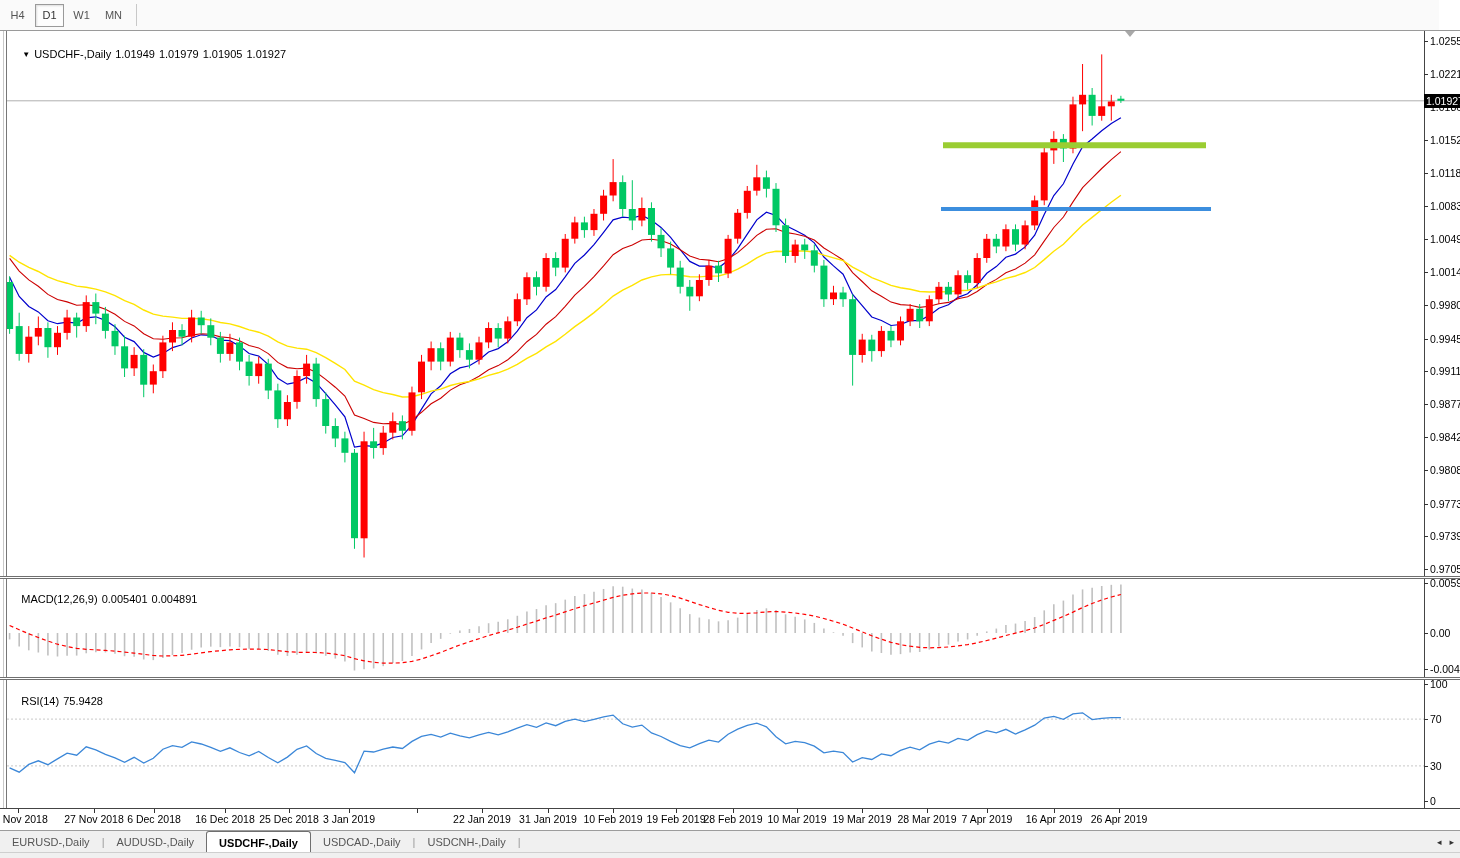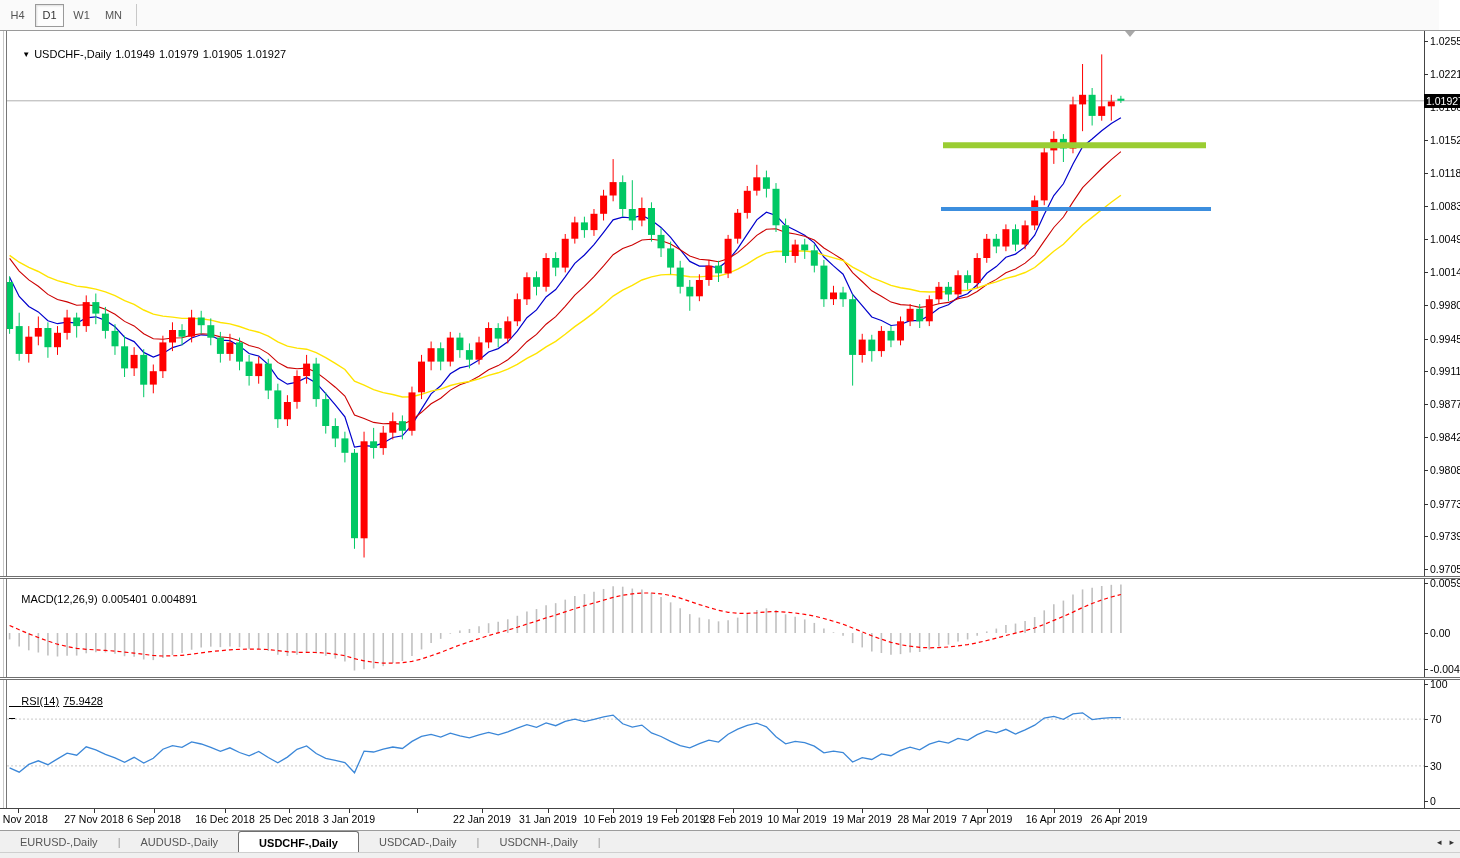--- a/index.html
+++ b/index.html
@@ -24,21 +24,21 @@
   
   .ax-label{position:absolute;left:1430px;font-size:10.5px;color:#000;height:12px;line-height:12px;}
   .ax-tick{position:absolute;left:1424px;width:4px;height:1px;background:#333;}
   .date-label{position:absolute;font-size:10.5px;color:#000;transform:translateX(-50%);white-space:nowrap;}
   .date-tick{position:absolute;width:1px;height:4px;background:#333;}
   .price-box{position:absolute;left:1424px;top:94px;width:36px;height:14px;background:#000;color:#fff;
              font-size:10.5px;line-height:14px;text-align:left;padding-left:2px;box-sizing:border-box;}
   
   .tabbar{position:absolute;left:0;top:830px;width:1460px;height:22px;background:#f0f0f0;
           border-top:1px solid #9c9c9c;display:flex;align-items:center;font-size:11px;color:#555;}
-  .tab{padding:0 20px;height:20px;display:flex;align-items:center;cursor:pointer;white-space:nowrap;}
+  .tab{padding:0 12px;height:20px;display:flex;align-items:center;cursor:pointer;white-space:nowrap;}
   .tab.active{background:#fff;border:1px solid #6f6f6f;border-bottom:1px solid #fff;border-radius:3px 3px 0 0;
               color:#000;font-weight:700;margin-top:1px;height:21px;}
   .tab-sep{color:#999;}
   .tab-arrows{margin-left:auto;margin-right:6px;display:flex;gap:8px;color:#333;font-size:9px;}
   .tab-arrows span{cursor:pointer;}
   .bottom-strip{position:absolute;left:0;top:852px;width:1460px;height:6px;background:#f0f0f0;border-top:1px solid #cfcfcf;}
   
   .shift-marker{position:absolute;top:31px;width:0;height:0;border-left:5px solid transparent;
                 border-right:5px solid transparent;border-top:6px solid #a8a8a8;}
   svg{position:absolute;left:0;top:0;}
@@ -432,21 +432,21 @@
   <div class="shift-marker" style="left:1125px;"></div>
 
   <div class="ptitle" style="left:10px;top:36px;">
     <span class="arrow-glyph">▼</span><span>USDCHF-,Daily</span><span>1.01949</span><span>1.01979</span><span>1.01905</span><span>1.01927</span>
   </div>
 
   <div class="ptitle" style="left:9px;top:581px;">
     <span>MACD(12,26,9)</span><span>0.005401</span><span>0.004891</span>
   </div>
 
-  <div class="ptitle" style="left:9px;top:683px;text-decoration:underline;">
+  <div class="ptitle" style="left:9px;top:683px;">
     <span>RSI(14)</span><span>75.9428</span>
   </div>
 
   <div id="price-axis">
       <div class="ax-tick" style="top: 41px;"></div>
       <div class="ax-label" style="top: 35px;">1.02550</div>
       <div class="ax-tick" style="top: 73.64px;"></div>
       <div class="ax-label" style="top: 67.64px;">1.02210</div>
       <div class="ax-tick" style="top: 107.24px;"></div>
       <div class="ax-label" style="top: 101.24px;">1.01860</div>
@@ -496,21 +496,21 @@
       <div class="ax-label" style="top: 759.9px;">30</div>
       <div class="ax-tick" style="top: 801px;"></div>
       <div class="ax-label" style="top: 795px;">0</div>
     </div>
   <div id="date-axis">
       <div class="date-tick" style="left: 18px; top: 809px;"></div>
       <div class="date-label" style="left: 18px; top: 813px;">18 Nov 2018</div>
       <div class="date-tick" style="left: 94px; top: 809px;"></div>
       <div class="date-label" style="left: 94px; top: 813px;">27 Nov 2018</div>
       <div class="date-tick" style="left: 154px; top: 809px;"></div>
-      <div class="date-label" style="left: 154px; top: 813px;">6 Sep 2018</div>
+      <div class="date-label" style="left: 154px; top: 813px;">6 Dec 2018</div>
       <div class="date-tick" style="left: 225px; top: 809px;"></div>
       <div class="date-label" style="left: 225px; top: 813px;">16 Dec 2018</div>
       <div class="date-tick" style="left: 289px; top: 809px;"></div>
       <div class="date-label" style="left: 289px; top: 813px;">25 Dec 2018</div>
       <div class="date-tick" style="left: 349px; top: 809px;"></div>
       <div class="date-label" style="left: 349px; top: 813px;">3 Jan 2019</div>
       <div class="date-tick" style="left: 417px; top: 809px;"></div>
       <div class="date-label" style="left: 431px; top: 813px; margin-top: 44px;">13 Jan 2019</div>
       <div class="date-tick" style="left: 482px; top: 809px;"></div>
       <div class="date-label" style="left: 482px; top: 813px;">22 Jan 2019</div>

